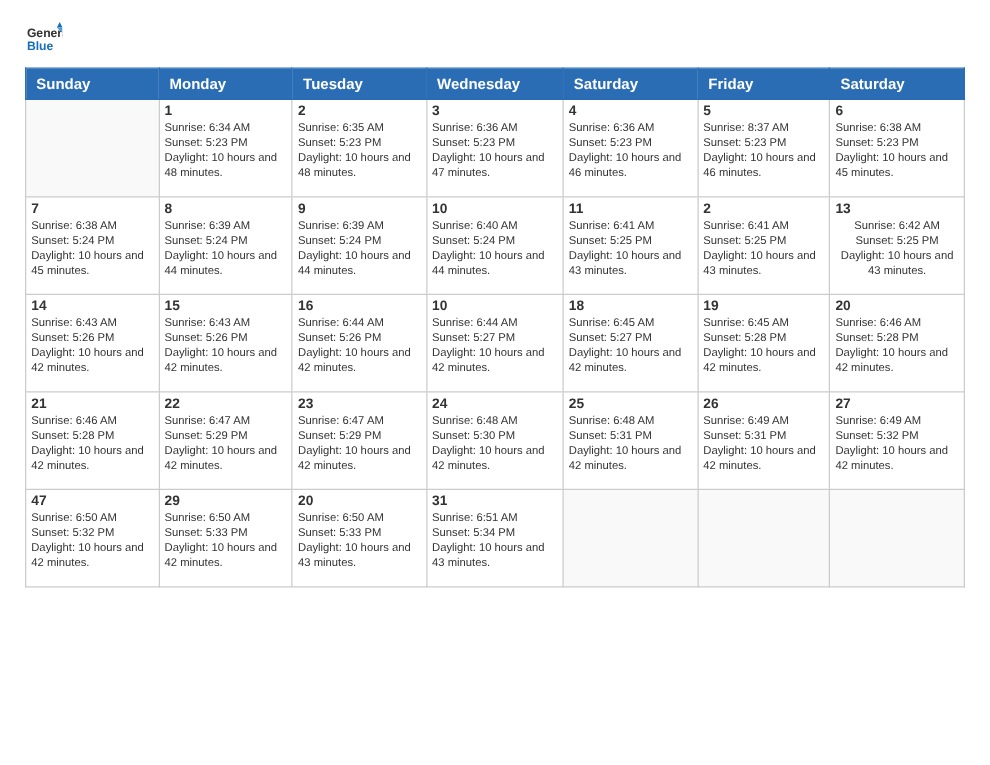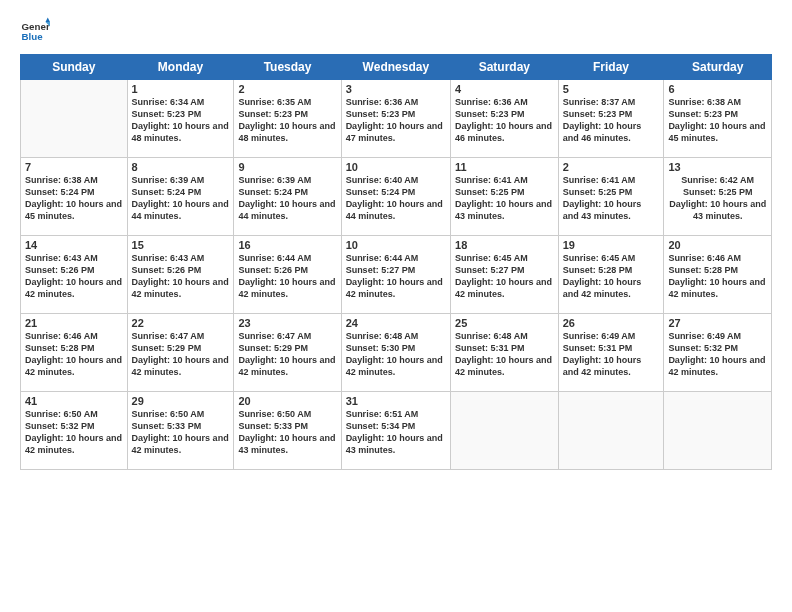--- a/index.html
+++ b/index.html
@@ -48,21 +48,21 @@
       width: 100%;
       border-collapse: collapse;
       margin-top: 8px;
     }
     thead th {
       background-color: #2a6db5;
       color: #fff;
       font-size: 12px;
       font-weight: bold;
       padding: 5px 8px;
-      text-align: center;
+      text-align: left;
       border: 1px solid #2a6db5;
     }
     tbody td {
       border: 1px solid #ccc;
       vertical-align: top;
       padding: 3px 4px;
       font-size: 9.5px;
       color: #333;
       width: 113px;
       height: 78px;
@@ -70,21 +70,20 @@
     .day-number {
       font-size: 11px;
       font-weight: bold;
       color: #333;
       margin-bottom: 1px;
     }
     .day-info {
       font-size: 9px;
       color: #333;
       line-height: 1.35;
-      font-weight: bold;
     }
     .empty-cell {
       background: #f9f9f9;
     }
   </style>
 </head>
 <body>
 
 <div class="container">
   <div class="header-top">
@@ -285,21 +284,21 @@
           </td>
           <td>
             <div class="day-number">27</div>
             <div class="day-info" style="white-space: pre-line;">Sunrise: 6:49 AM
 Sunset: 5:32 PM
 Daylight: 10 hours and 42 minutes.</div>
           </td>
         </tr>
         <tr>
           <td>
-            <div class="day-number">41</div>
+            <div class="day-number">47</div>
             <div class="day-info" style="white-space: pre-line;">Sunrise: 6:50 AM
 Sunset: 5:32 PM
 Daylight: 10 hours and 42 minutes.</div>
           </td>
           <td>
             <div class="day-number">29</div>
             <div class="day-info" style="white-space: pre-line;">Sunrise: 6:50 AM
 Sunset: 5:33 PM
 Daylight: 10 hours and 42 minutes.</div>
           </td>

